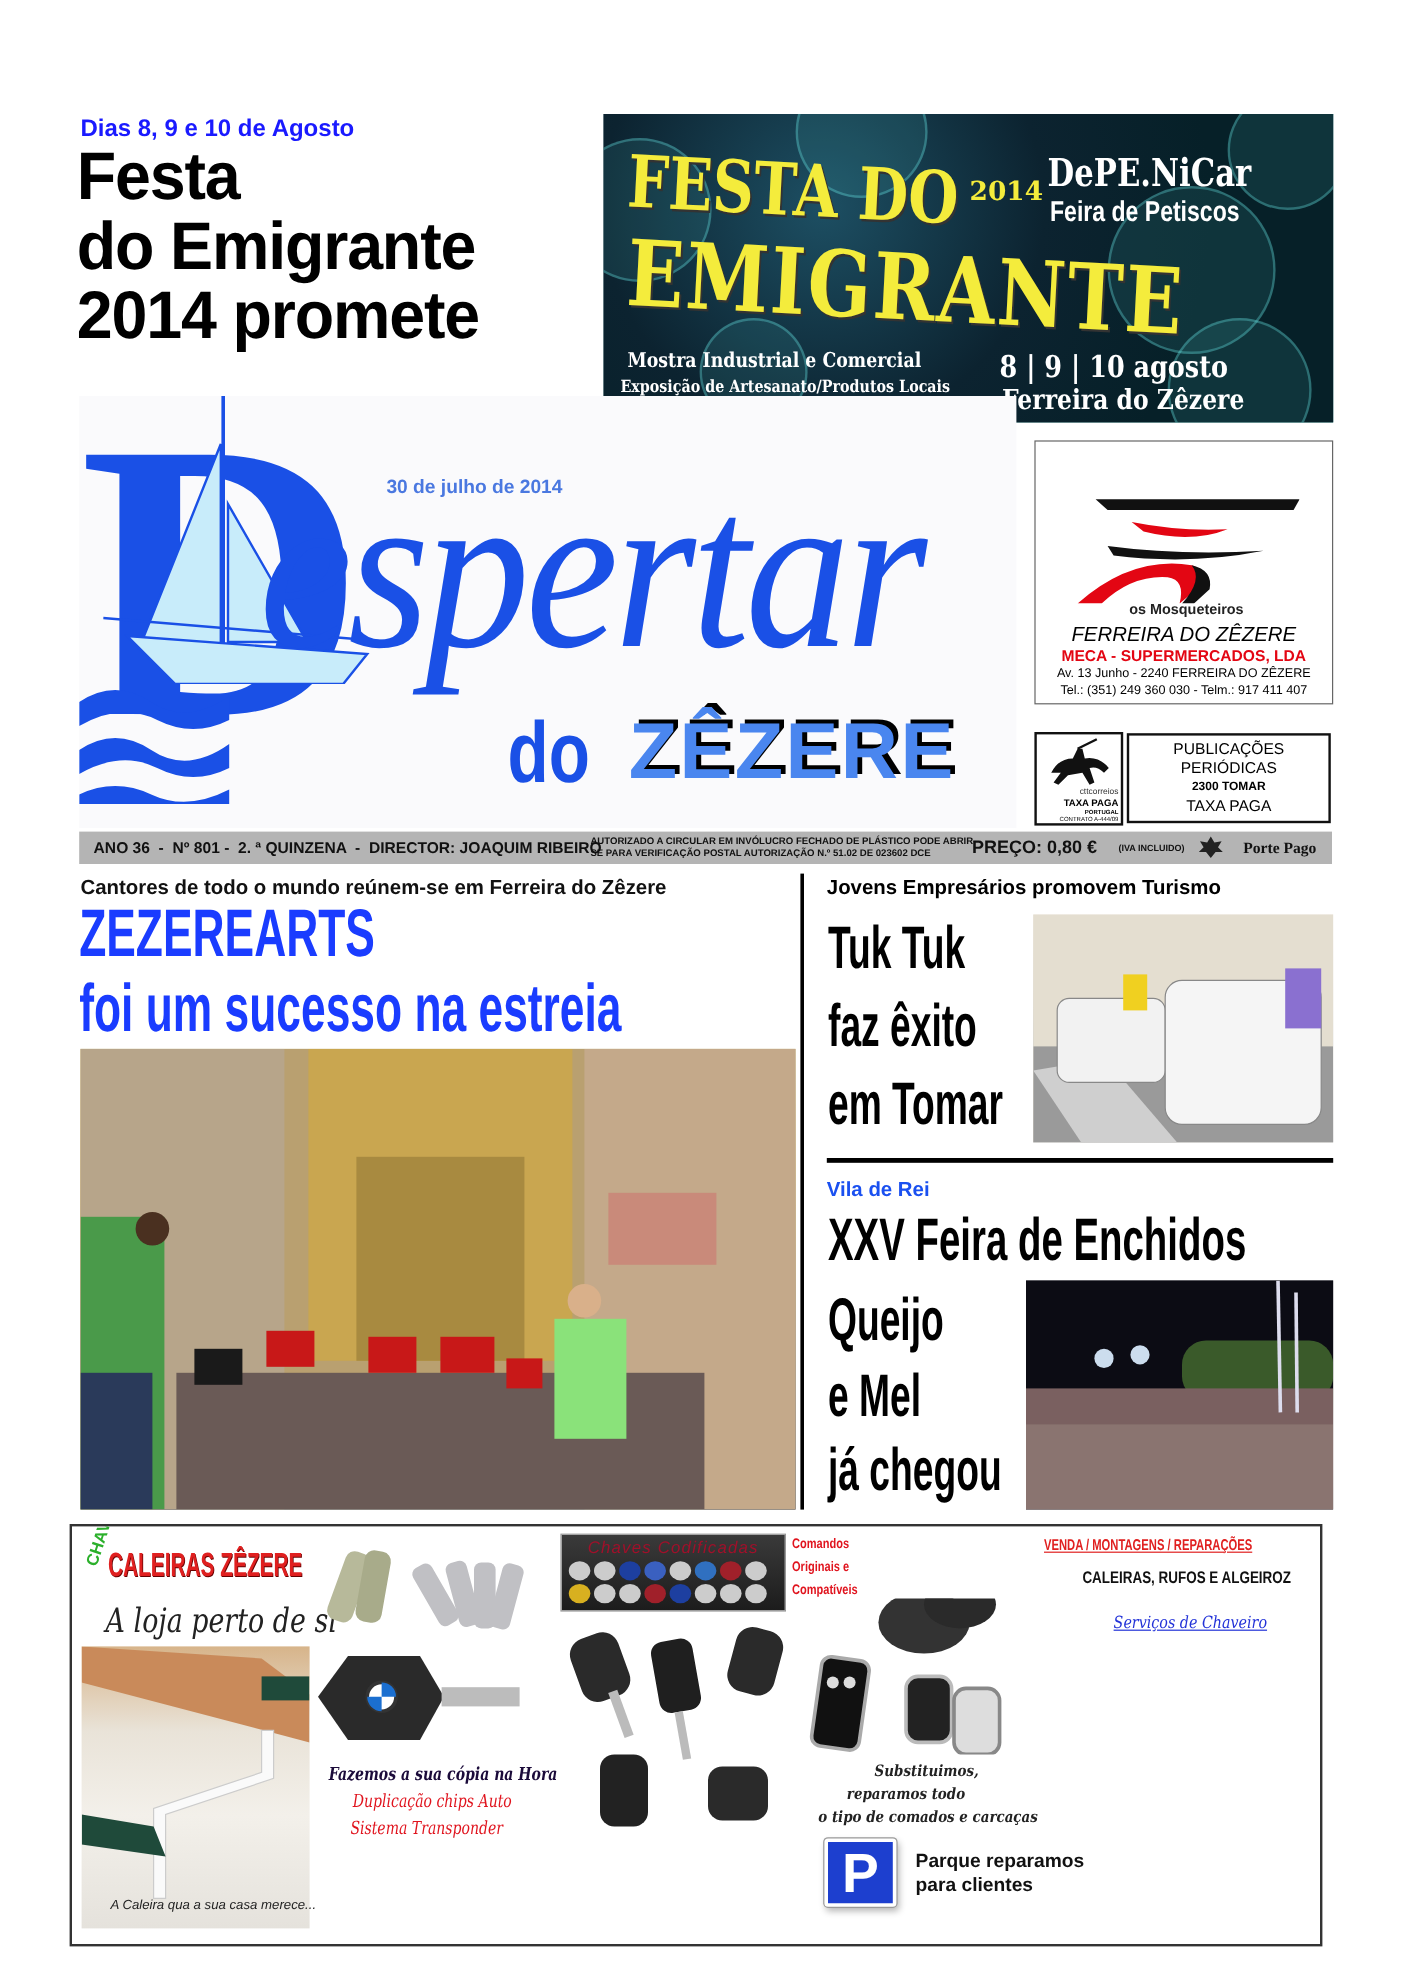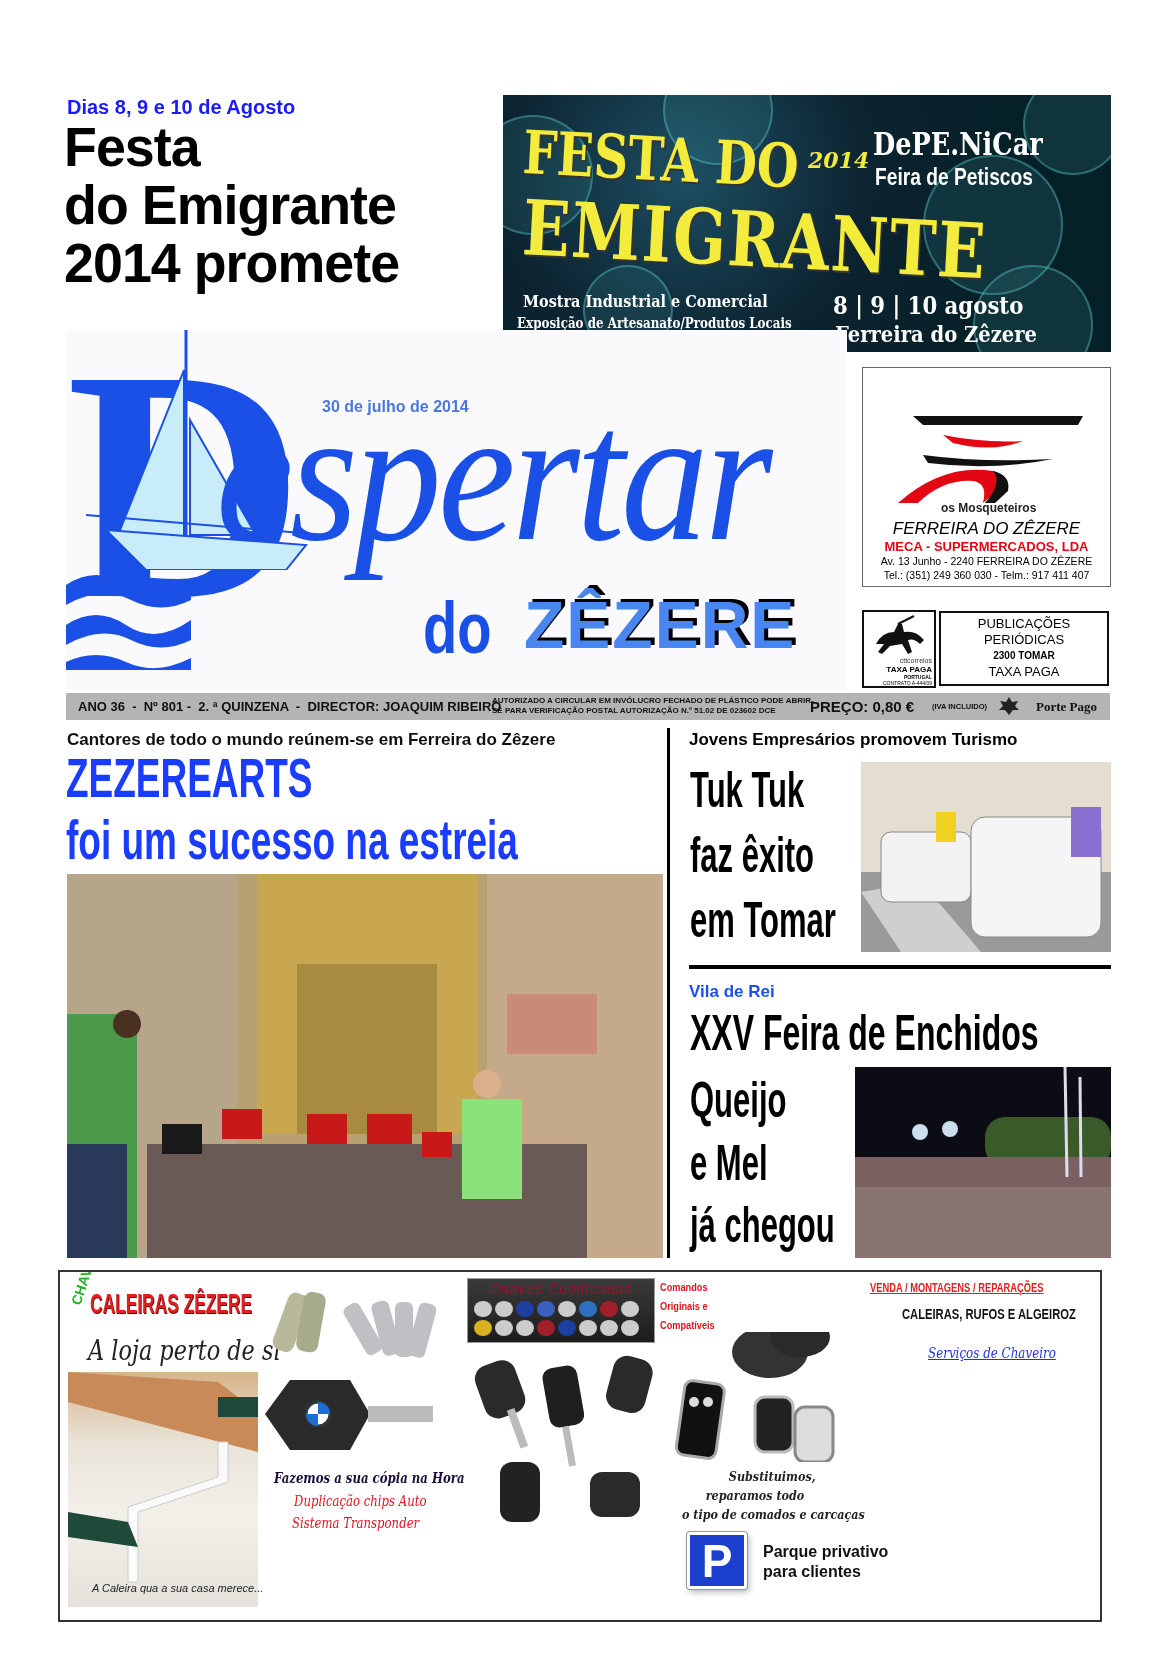--- a/index.html
+++ b/index.html
@@ -10,21 +10,21 @@
   #top-kicker { left: 67px; top: 96px; font-size: 20px; font-weight: bold; color: #1a1aff; }
   #top-headline { left: 64px; top: 118px; line-height: 58px; }
   #top-headline div { font-size: 56px; font-weight: 900; color: #000; transform: scaleX(0.96); transform-origin: left; white-space: nowrap; letter-spacing: -1px; }
 
   
   #event-banner { left: 503px; top: 95px; width: 608px; height: 257px; overflow: hidden;
     background: radial-gradient(circle at 30% 30%, #1d4f63 0%, #0c2330 40%, #062028 70%),
                 linear-gradient(135deg, #0a2e3c, #1d8a80); }
   #event-banner .bokeh { position: absolute; border-radius: 50%; border: 2px solid rgba(100,220,220,0.35); background: rgba(80,200,200,0.12); }
   #eb-title1 { left: 22px; top: 22px; font-size: 60px; color: #f4ec3c; font-family: "DejaVu Serif", serif; font-weight: bold; transform: rotate(3deg) scaleX(0.8); transform-origin: left top; text-shadow: 2px 2px 0 #333; white-space: nowrap; }
-  #eb-year { left: 305px; top: 52px; font-size: 22px; color: #f4ec3c; font-family: "DejaVu Serif", serif; font-weight: bold; font-style: italic; }
+  #eb-year { left: 305px; top: 52px; font-size: 22px; color: #f4ec3c; font-family: "DejaVu Serif", serif; font-weight: bold; }
   #eb-title2 { left: 22px; top: 88px; font-size: 76px; color: #f4ec3c; font-family: "DejaVu Serif", serif; font-weight: bold; transform: rotate(3deg) scaleX(0.82); transform-origin: left top; text-shadow: 2px 2px 0 #333; white-space: nowrap; letter-spacing: 2px; }
   #eb-depenicar { left: 370px; top: 30px; font-size: 32px; color: #fff; font-family: "DejaVu Serif", serif; font-weight: bold; transform: scaleX(0.8); transform-origin: left top; white-space: nowrap; }
   #eb-feira { left: 372px; top: 68px; font-size: 24px; color: #fff; font-weight: bold; transform: scaleX(0.8); transform-origin: left top; white-space: nowrap; }
   #eb-mostra { left: 20px; top: 196px; font-size: 17px; color: #fff; font-family: "DejaVu Serif", serif; font-weight: bold; transform: scaleX(0.85); transform-origin: left top; white-space: nowrap; }
   #eb-expo { left: 14px; top: 220px; font-size: 14px; color: #fff; font-family: "DejaVu Serif", serif; font-weight: bold; transform: scaleX(0.85); transform-origin: left top; white-space: nowrap; }
   #eb-dates { left: 330px; top: 196px; font-size: 25px; color: #fff; font-family: "DejaVu Serif", serif; font-weight: bold; transform: scaleX(0.85); transform-origin: left top; white-space: nowrap; }
   #eb-place { left: 332px; top: 225px; font-size: 23px; color: #fff; font-family: "DejaVu Serif", serif; font-weight: bold; transform: scaleX(0.85); transform-origin: left top; white-space: nowrap; }
 
   
   #masthead { left: 66px; top: 330px; width: 781px; height: 360px; background: #fafafc; }
@@ -361,16 +361,16 @@
     <div style="padding-left:40px;">Substituimos,</div>
     <div>reparamos todo</div>
     <div>o tipo de comados e carcaças</div>
   </div>
 
   <div class="abs" id="ba-sales">VENDA / MONTAGENS / REPARAÇÕES</div>
   <div class="abs" id="ba-products">CALEIRAS, RUFOS E ALGEIROZ</div>
   <div class="abs" id="ba-services-title">Serviços de Chaveiro</div>
   <div class="abs" id="ba-parking-sign">P</div>
   <div class="abs" id="ba-parking-text">
-    <div>Parque privativo</div>
+    <div>Parque reparamos</div>
     <div>para clientes</div>
   </div>
 </div>
 
 </body></html>

